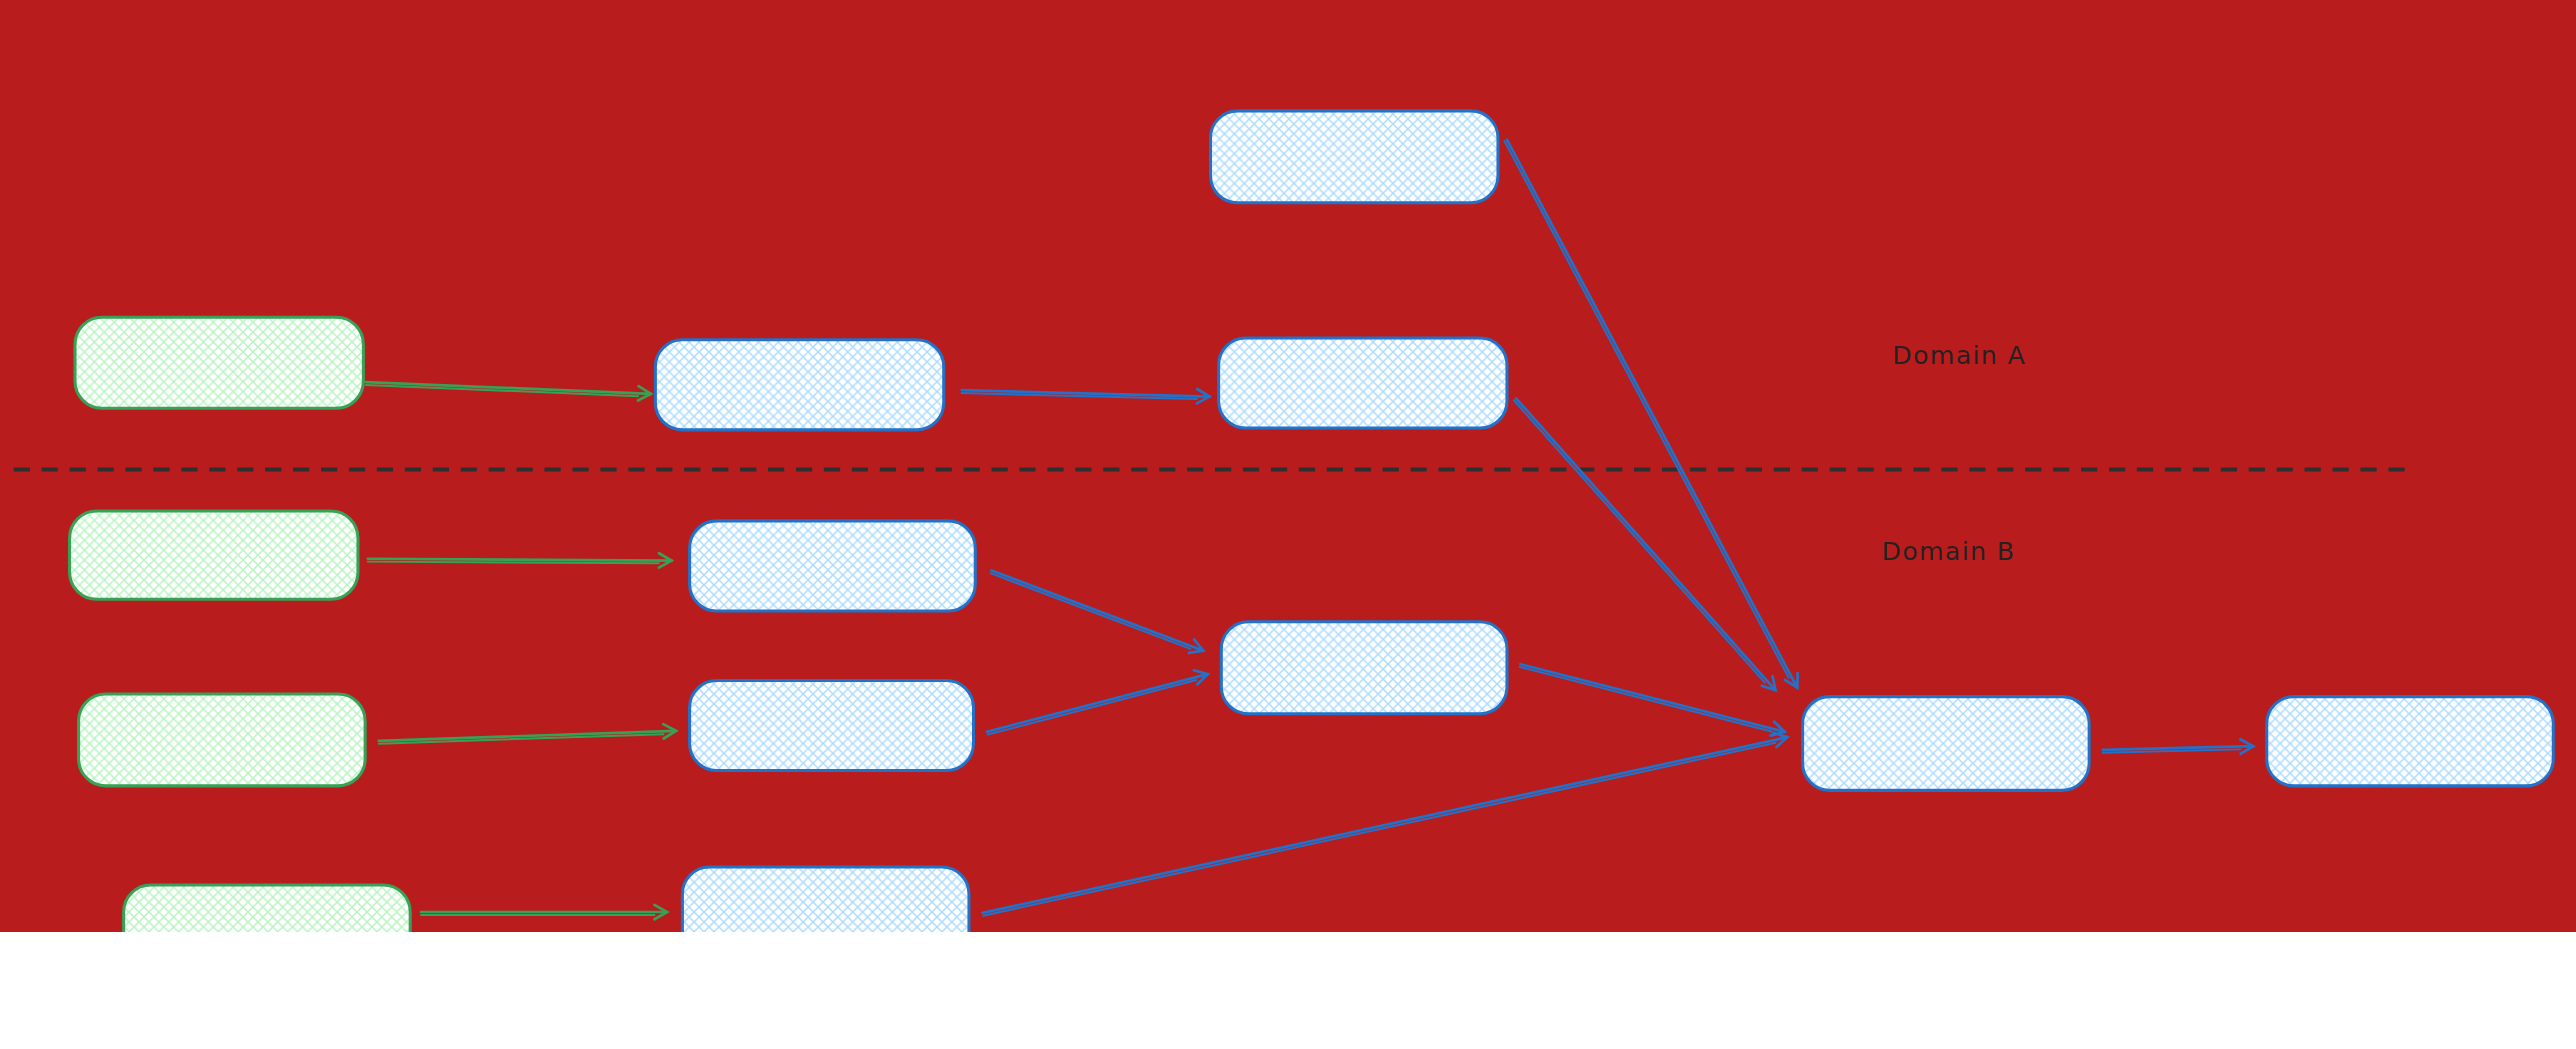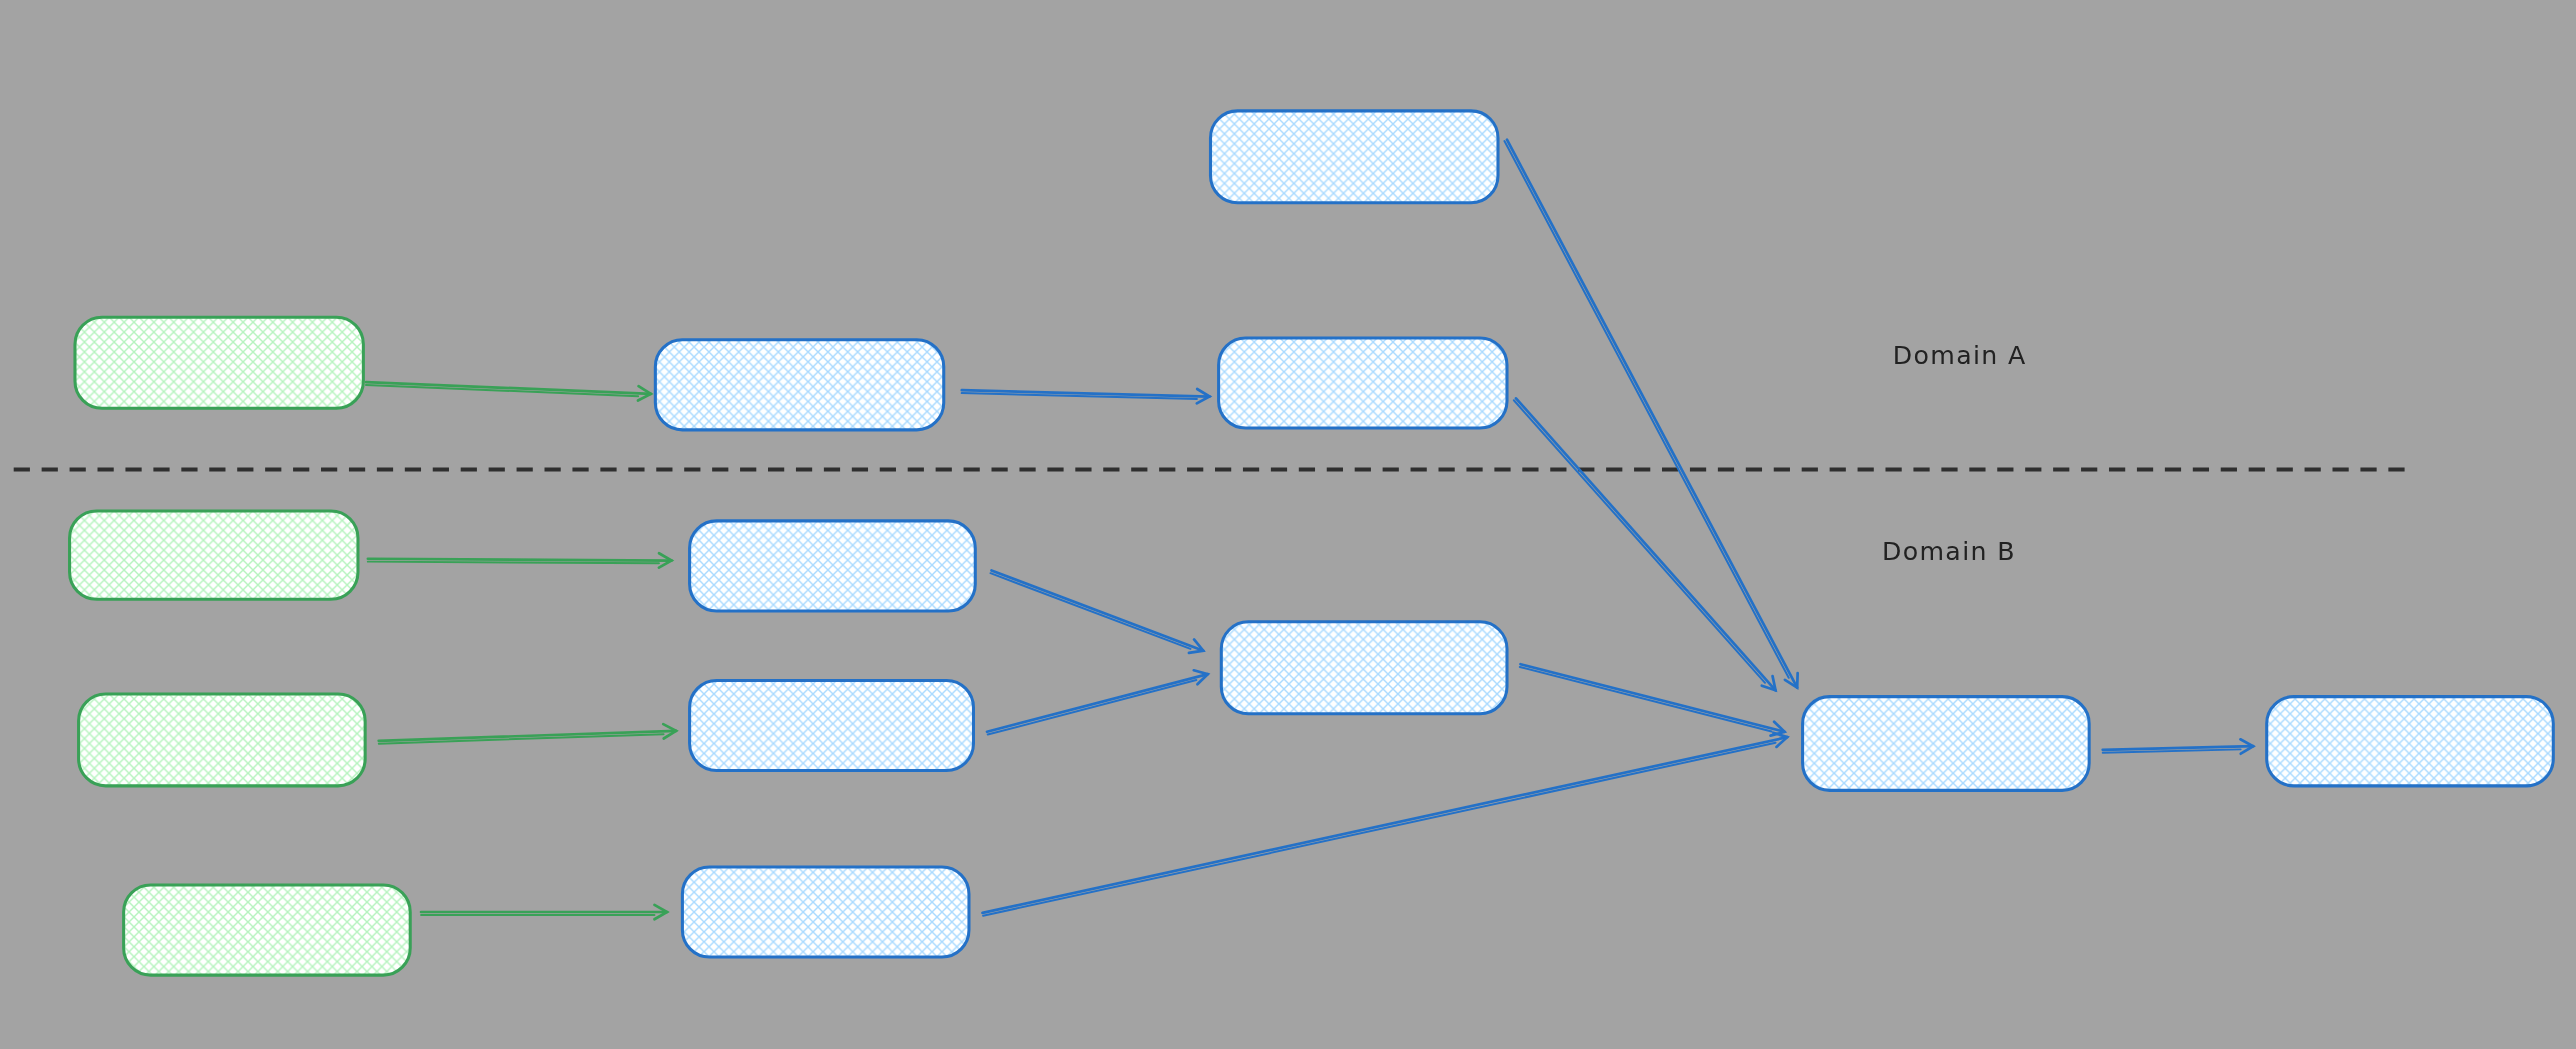--- a/index.html
+++ b/index.html
@@ -3,22 +3,22 @@
 <meta charset="utf-8">
 <style>
   html, body {
     margin: 0;
     padding: 0;
     background: #ffffff;
   }
   .stage {
     position: relative;
     width: 2576px;
-    height: 1049px;
-    background: #a3a3a3;
+    height: 932px;
+    background: #b91c1c;
     overflow: hidden;
     font-family: "DejaVu Sans", sans-serif;
   }
   #diagram-svg {
     position: absolute;
     left: 0;
     top: 0;
   }
   .domain-label {
     font-family: "DejaVu Sans", sans-serif;

